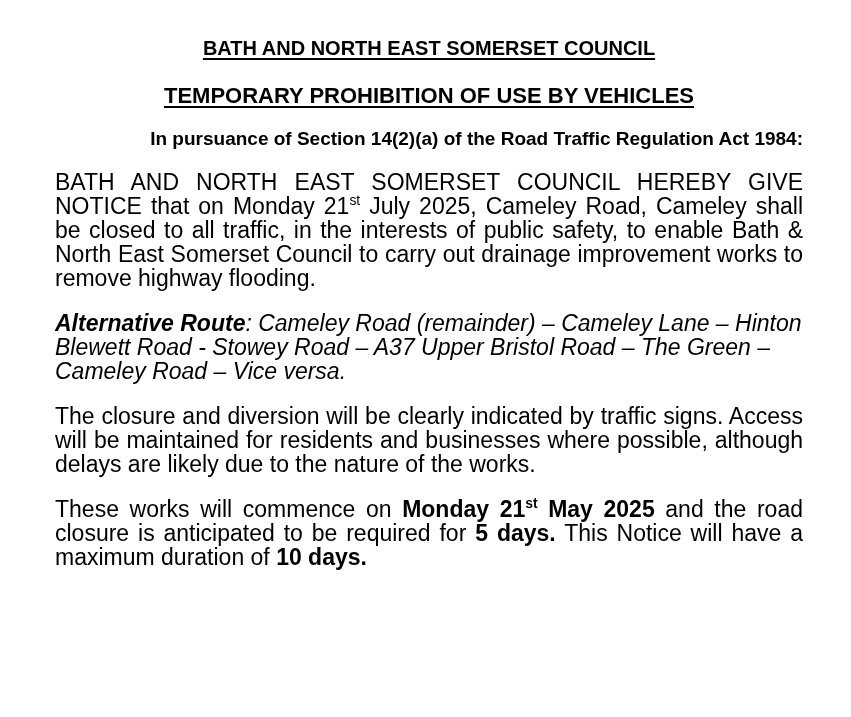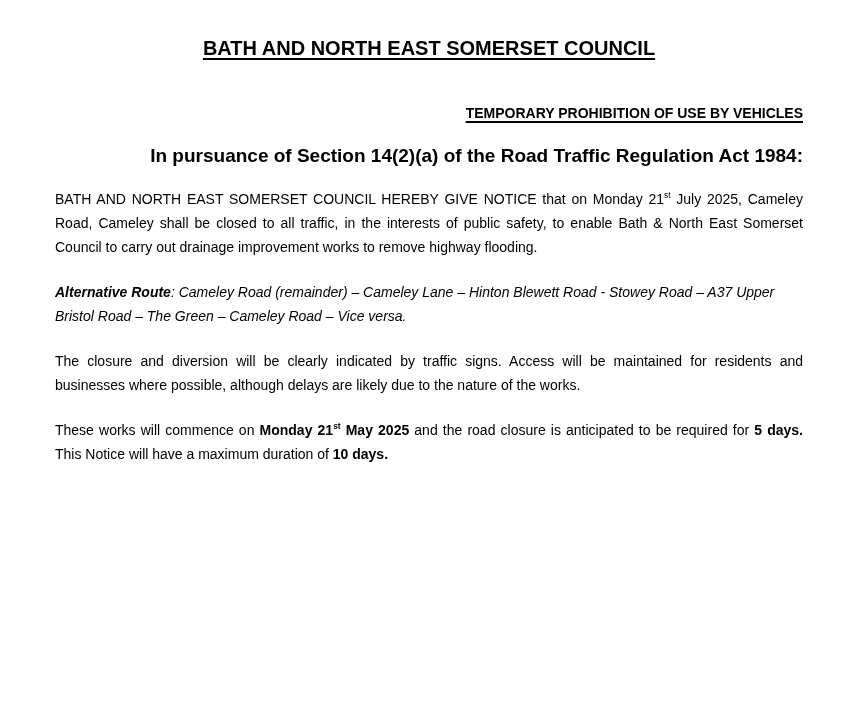--- a/index.html
+++ b/index.html
@@ -21,45 +21,45 @@
   .u {
     text-decoration: underline;
     text-decoration-thickness: 2px;
     text-underline-offset: 3px;
   }
   .h1 {
     font-size: 20px;
     font-weight: bold;
     line-height: 24px;
     text-align: center;
-    margin: 0 0 40px 0;
+    margin: 0 0 23px 0;
   }
   .h2 {
     font-size: 25px;
     font-weight: bold;
     line-height: 30px;
     text-align: center;
     margin: 0 0 17px 0;
   }
   .h3 {
-    font-size: 14px;
+    font-size: 22px;
     font-weight: bold;
     line-height: 26px;
-    text-align: right;
+    text-align: center;
     margin: 0 0 18px 0;
   }
   .intro {
     font-size: 19px;
     font-weight: bold;
     line-height: 24px;
     text-align: right;
     margin: 0 0 19px 0;
   }
   p.body {
-    font-size: 14px;
+    font-size: 23px;
     line-height: 24px;
     margin: 0 0 21px 0;
     text-align: justify;
   }
   p.body.left {
     text-align: left;
     font-style: italic;
   }
   .bold {
     font-weight: bold;

